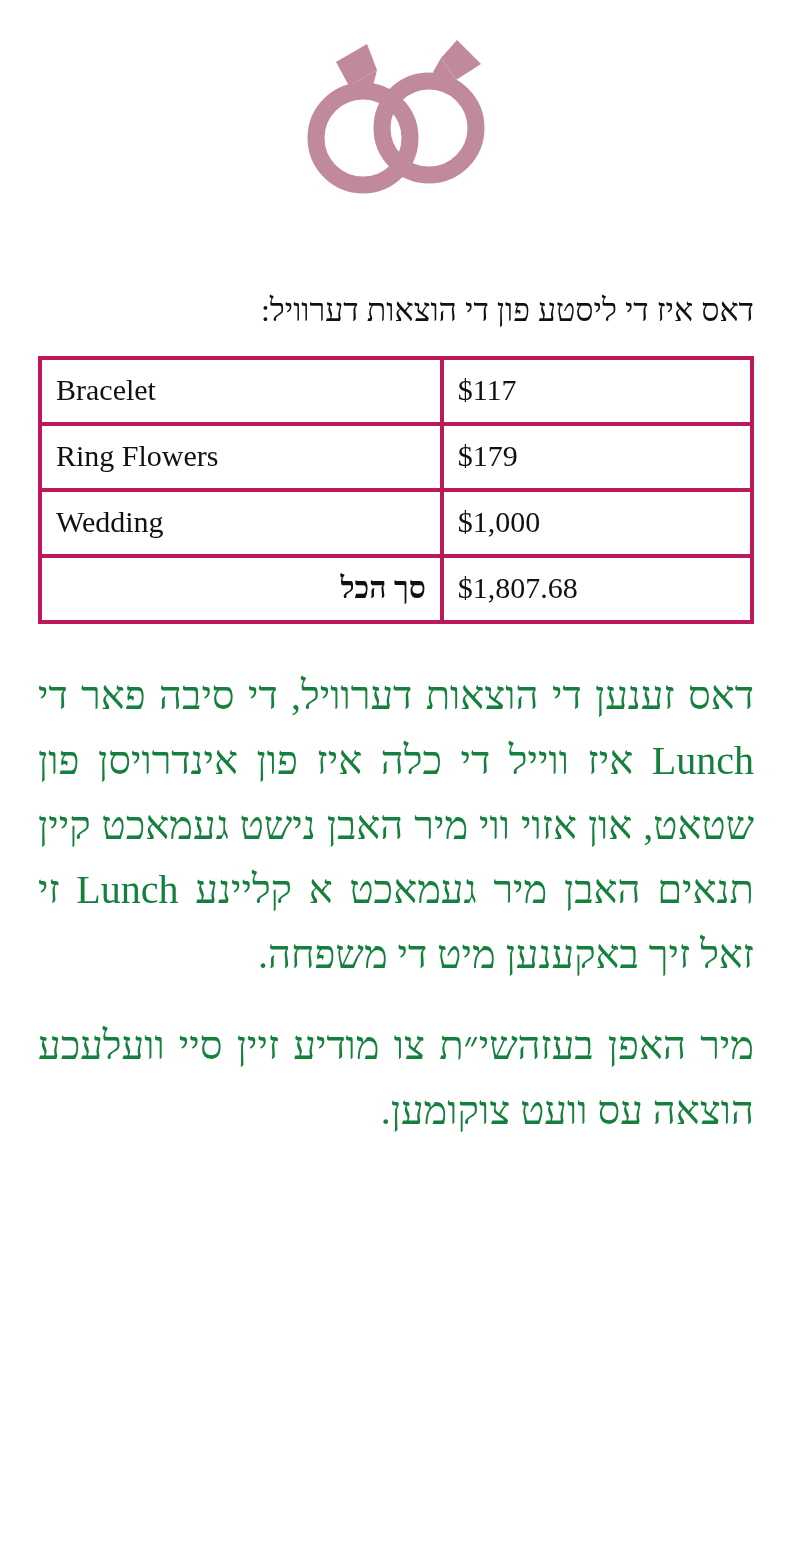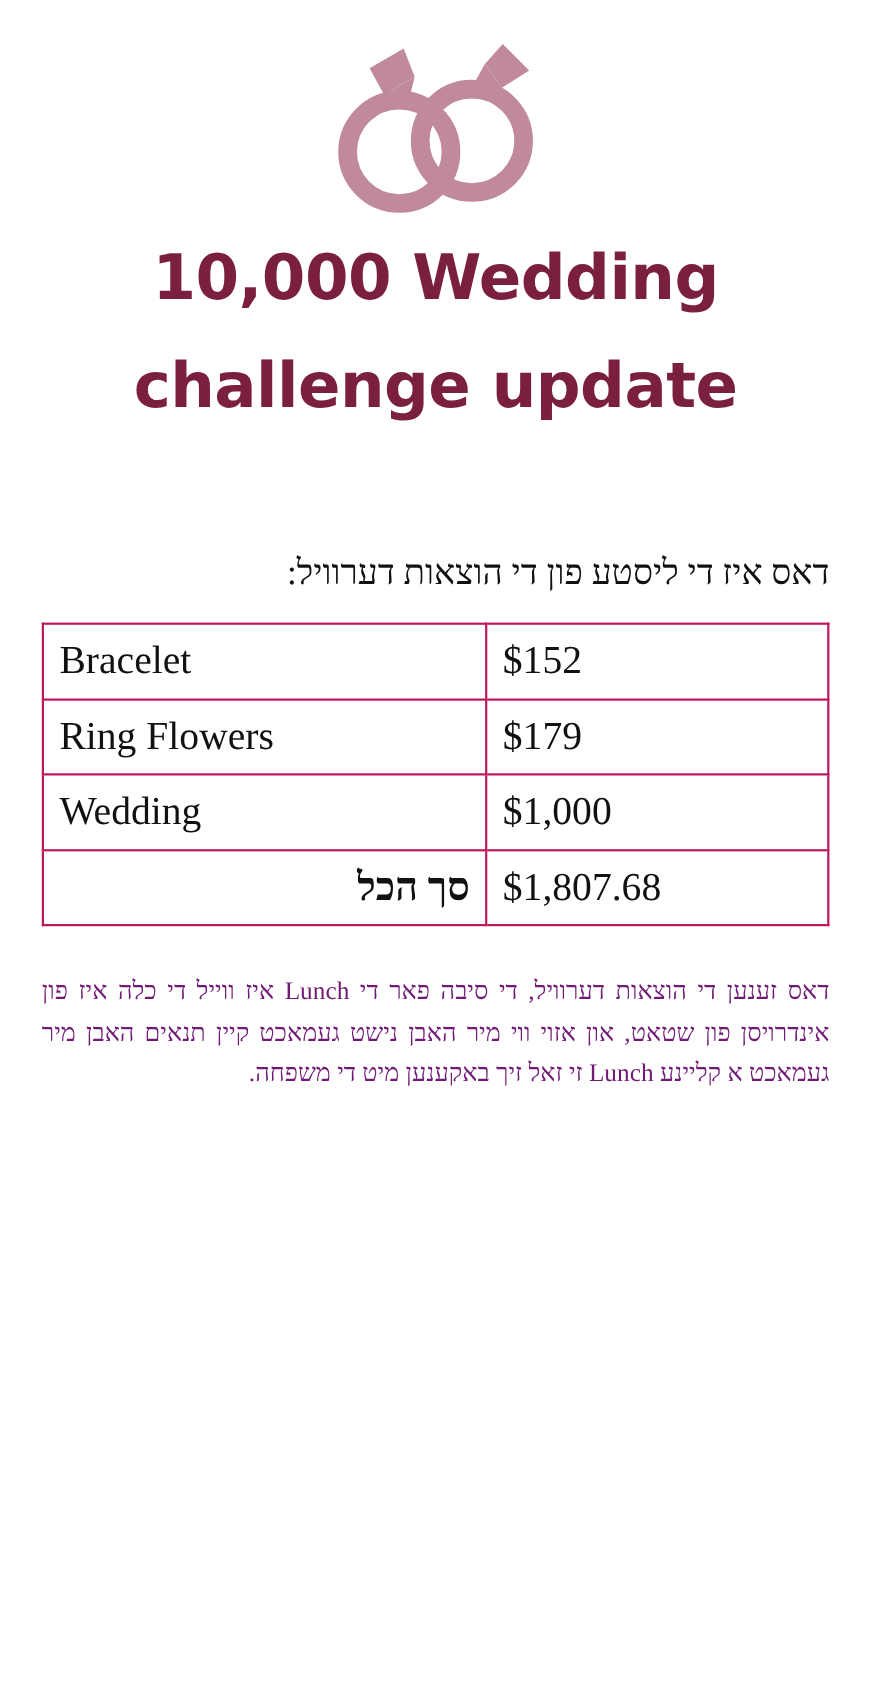--- a/index.html
+++ b/index.html
@@ -66,23 +66,23 @@
   .table-wrap {
     margin: 22px 38px 0 38px;
   }
   table.costs {
     width: 100%;
     border-collapse: collapse;
     table-layout: fixed;
     direction: ltr;
   }
   table.costs td {
-    border: 2px solid #be185d;
+    border: 4px solid #be185d;
     padding: 8px 14px 10px 14px;
-    font-size: 36px;
+    font-size: 30px;
     line-height: 1.35;
     height: 44px;
     vertical-align: middle;
     text-align: left;
     color: #111111;
   }
   table.costs td.label {
     width: 57%;
   }
   table.costs td.value {
@@ -93,23 +93,23 @@
     text-align: right;
     font-weight: bold;
   }
 
   
   .body-text {
     margin: 40px 38px 0 38px;
     direction: rtl;
     text-align: justify;
     text-align-last: right;
-    font-size: 23px;
+    font-size: 40px;
     line-height: 1.62;
-    color: #701a75;
+    color: #15803d;
   }
   .body-text p {
     margin: 0 0 26px 0;
   }
   .body-text p:last-child {
     margin-bottom: 0;
   }
   .ltr-word {
     direction: ltr;
     unicode-bidi: embed;
@@ -133,47 +133,44 @@
         <polygon points="68,60 96,44 90,68 72,70"></polygon>
       </g>
 
       <g fill="#c08a9a">
         <polygon points="176,14 200,38 175,54 160,32"></polygon>
         <polygon points="160,32 175,54 158,60 152,46"></polygon>
       </g>
     </svg>
   </div>
 
-  <div class="title">
-    <div>10,000 Wedding</div>
-    <div>challenge update</div>
-  </div>
 
   <div class="intro">דאס איז די ליסטע פון די הוצאות דערוויל:</div>
 
   <div class="table-wrap">
     <table class="costs">
       <tbody>
         <tr>
           <td class="label">Bracelet</td>
-          <td class="value">$152</td>
+          <td class="value">$117</td>
         </tr>
         <tr>
           <td class="label">Ring Flowers</td>
           <td class="value">$179</td>
         </tr>
         <tr>
           <td class="label">Wedding</td>
           <td class="value">$1,000</td>
         </tr>
         <tr class="total">
           <td class="label">סך הכל</td>
           <td class="value">$1,807.68</td>
         </tr>
       </tbody>
     </table>
   </div>
 
   <div class="body-text">
     <p><span>דאס זענען די הוצאות דערוויל, די סיבה פאר די </span><span class="ltr-word">Lunch</span><span> איז ווייל די כלה איז פון אינדרויסן פון שטאט, און אזוי ווי מיר האבן נישט געמאכט קיין תנאים האבן מיר געמאכט א קליינע </span><span class="ltr-word">Lunch</span><span> זי זאל זיך באקענען מיט די משפחה.</span></p>
+    <p>מיר האפן בעזהשי״ת צו מודיע זיין סיי וועלעכע הוצאה עס וועט צוקומען.</p>
   </div>
 
 </div>
 
 </body></html>

